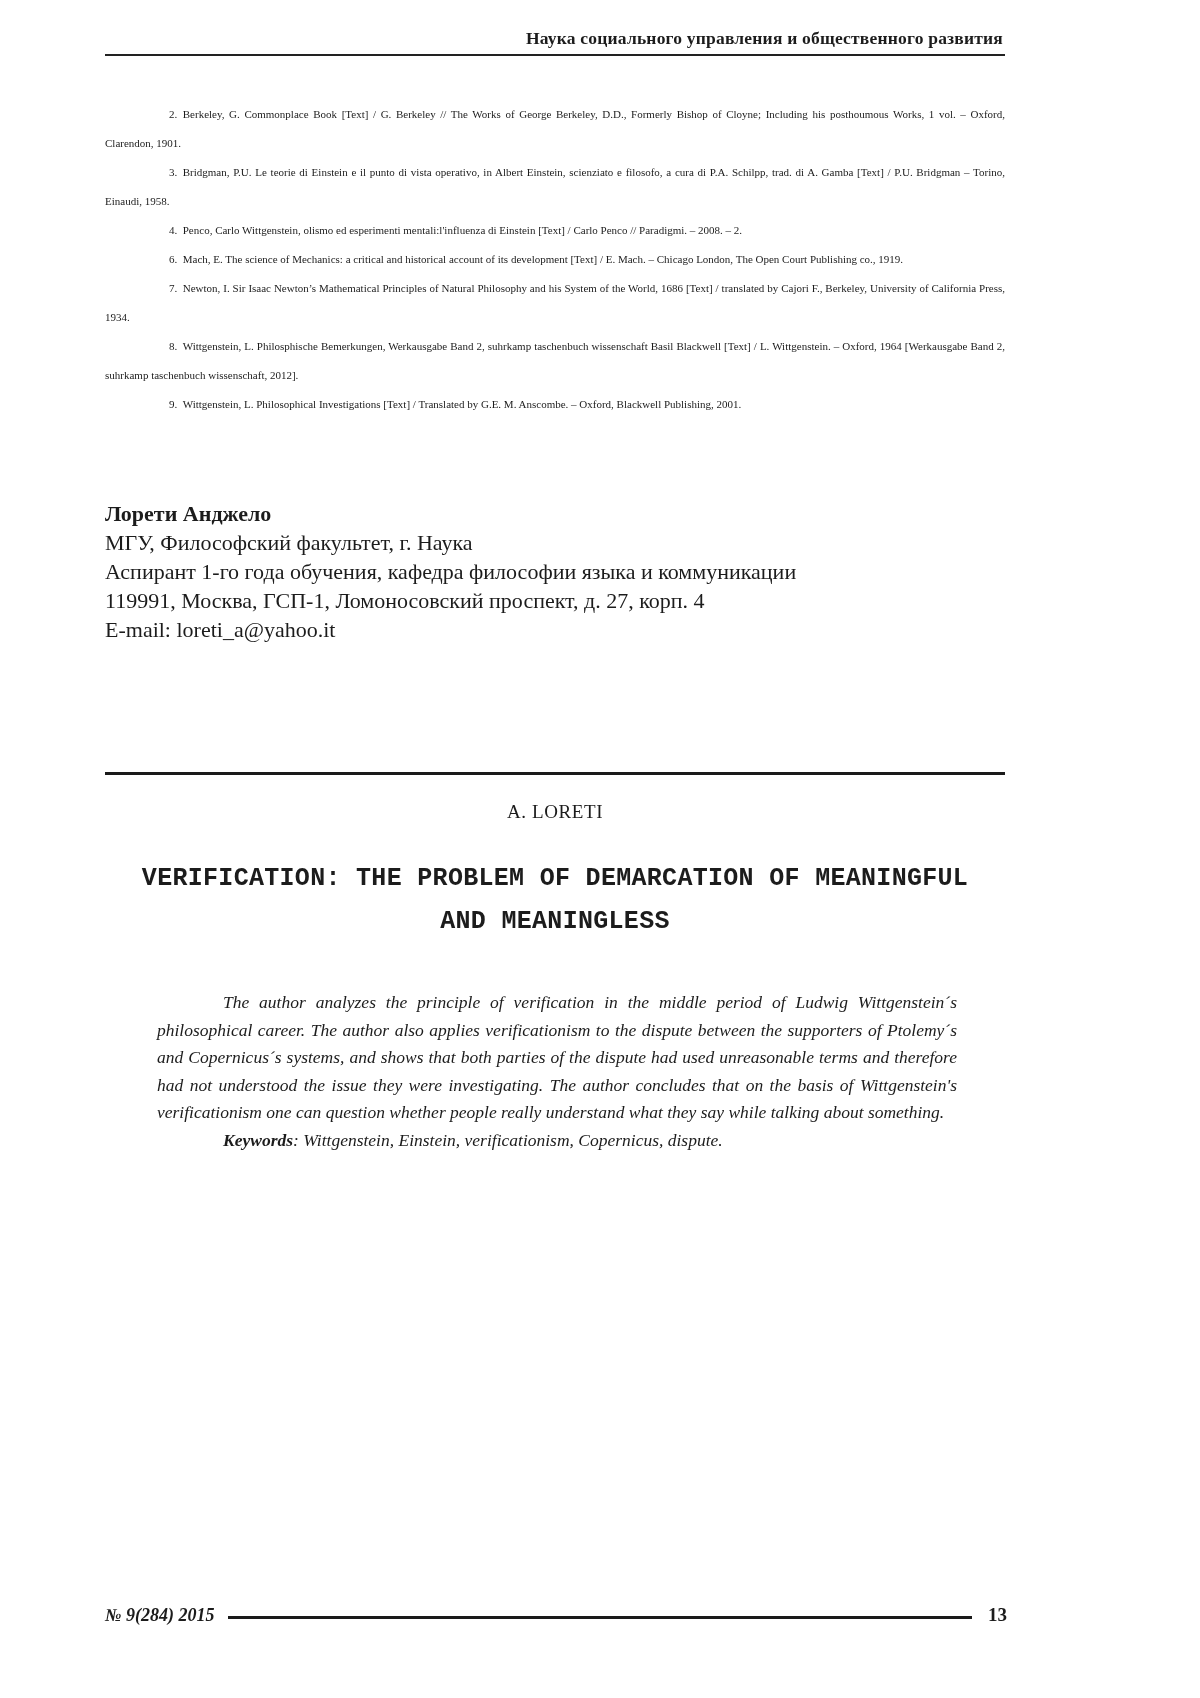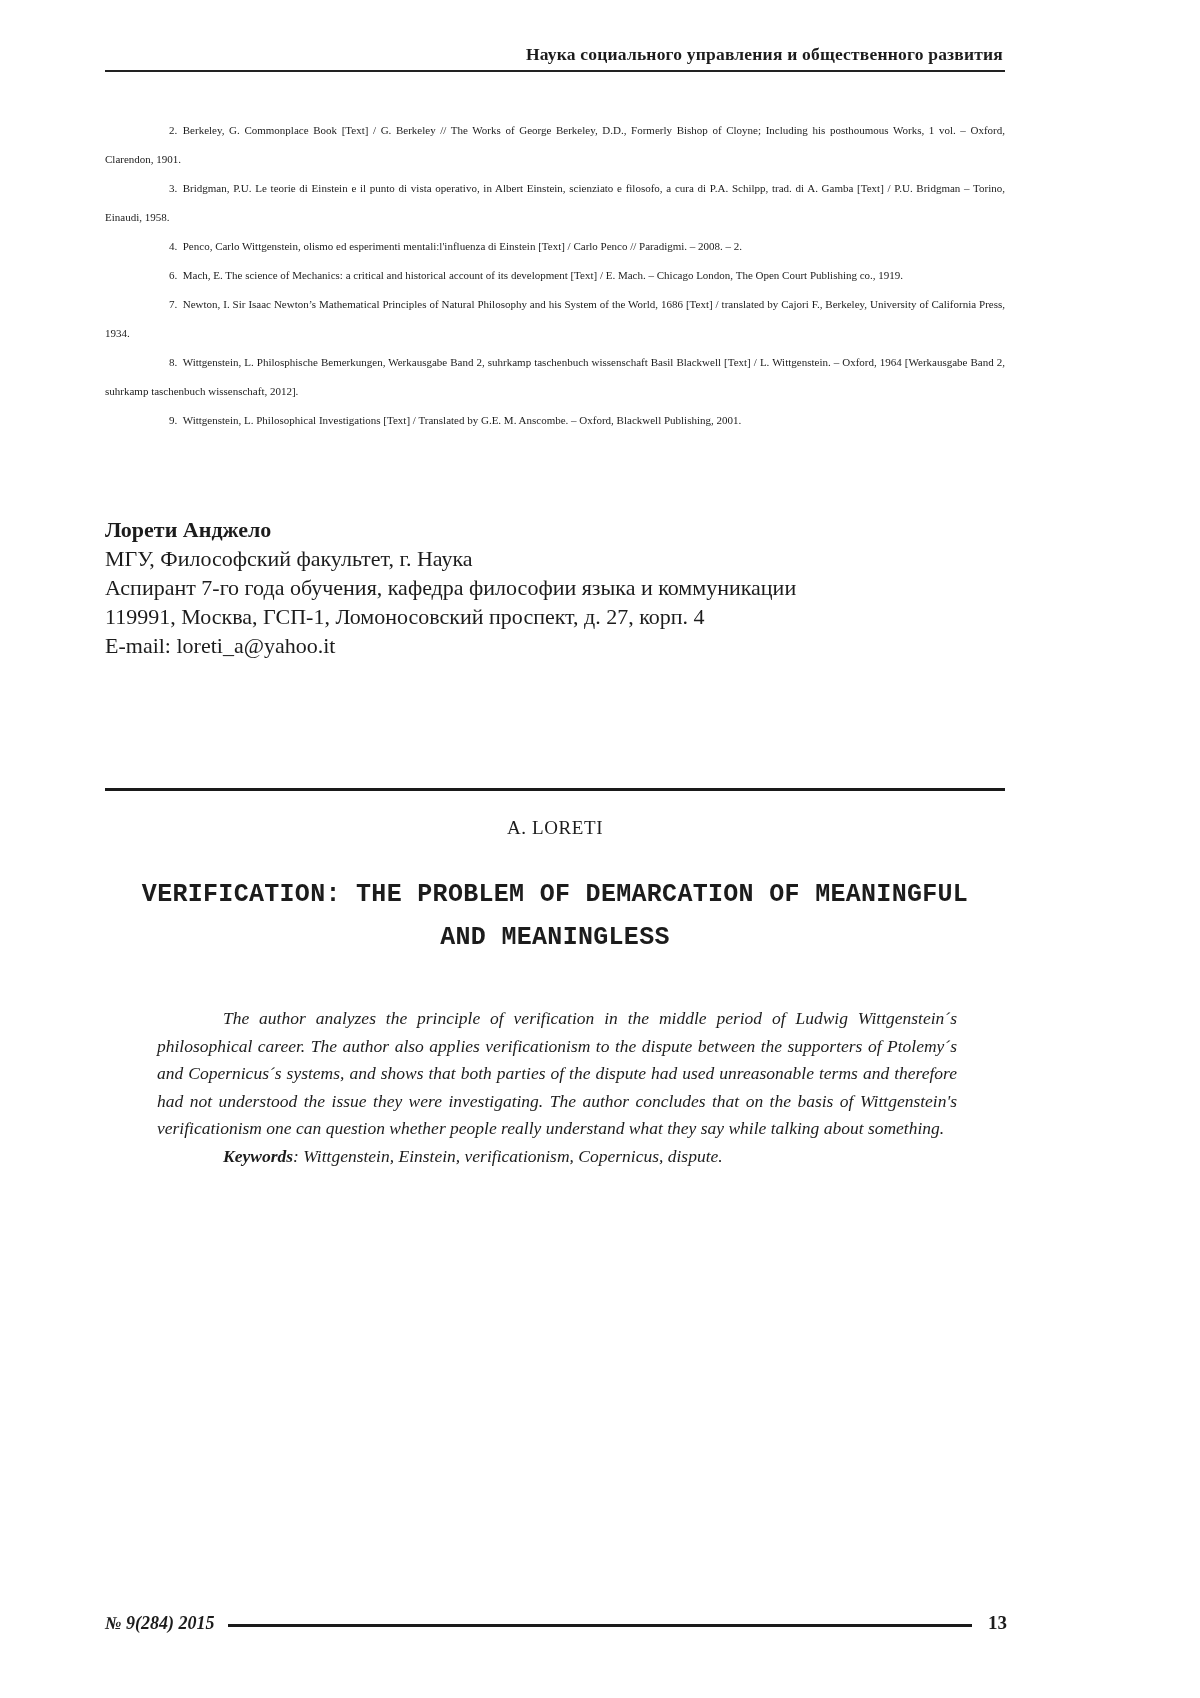--- a/index.html
+++ b/index.html
@@ -7,21 +7,21 @@
     padding: 0;
     background: #ffffff;
   }
   .page {
     position: relative;
     width: 1200px;
     height: 1698px;
     margin: 0 auto;
     background: #ffffff;
     box-sizing: border-box;
-    padding: 44px 195px 0 105px;
+    padding: 28px 195px 0 105px;
     font-family: "Liberation Serif", "DejaVu Serif", serif;
     color: #1c1c1c;
     overflow: hidden;
   }
   .running-header {
     text-align: right;
     font-weight: bold;
     font-size: 17.5px;
     letter-spacing: 0.2px;
     padding-bottom: 5px;
@@ -79,21 +79,21 @@
     font-style: italic;
     text-indent: 66px;
     font-size: 17.5px;
     line-height: 27.5px;
   }
   .kw-label { font-weight: bold; }
   .page-footer {
     position: absolute;
     left: 105px;
     right: 193px;
-    bottom: 64px;
+    bottom: 72px;
     display: flex;
     align-items: center;
     font-size: 18px;
   }
   .footer-issue {
     font-weight: bold;
     font-style: italic;
     white-space: nowrap;
   }
   .footer-line {
@@ -122,21 +122,21 @@
     <p class="ref">4. Penco, Carlo Wittgenstein, olismo ed esperimenti mentali:l'influenza di Einstein [Text] / Carlo Penco // Paradigmi. – 2008. – 2.</p>
     <p class="ref">6. Mach, E. The science of Mechanics: a critical and historical account of its development [Text] / E. Mach. – Chicago London, The Open Court Publishing co., 1919.</p>
     <p class="ref">7. Newton, I. Sir Isaac Newton’s Mathematical Principles of Natural Philosophy and his System of the World, 1686 [Text] / translated by Cajori F., Berkeley, University of California Press, 1934.</p>
     <p class="ref">8. Wittgenstein, L. Philosphische Bemerkungen, Werkausgabe Band 2, suhrkamp taschenbuch wissenschaft Basil Blackwell [Text] / L. Wittgenstein. – Oxford, 1964 [Werkausgabe Band 2, suhrkamp taschenbuch wissenschaft, 2012].</p>
     <p class="ref">9. Wittgenstein, L. Philosophical Investigations [Text] / Translated by G.E. M. Anscombe. – Oxford, Blackwell Publishing, 2001.</p>
   </div>
 
   <div class="author-block">
     <p class="author-name">Лорети Анджело</p>
     <p>МГУ, Философский факультет, г. Наука</p>
-    <p>Аспирант 7-го года обучения, кафедра философии языка и коммуникации</p>
+    <p>Аспирант 1-го года обучения, кафедра философии языка и коммуникации</p>
     <p>119991, Москва, ГСП-1, Ломоносовский проспект, д. 27, корп. 4</p>
     <p>E-mail: loreti_a@yahoo.it</p>
   </div>
 
   <div class="divider"></div>
 
   <p class="article-author">A. LORETI</p>
 
   <h1 class="article-title">VERIFICATION: THE PROBLEM OF DEMARCATION OF MEANINGFUL
 AND MEANINGLESS</h1>

